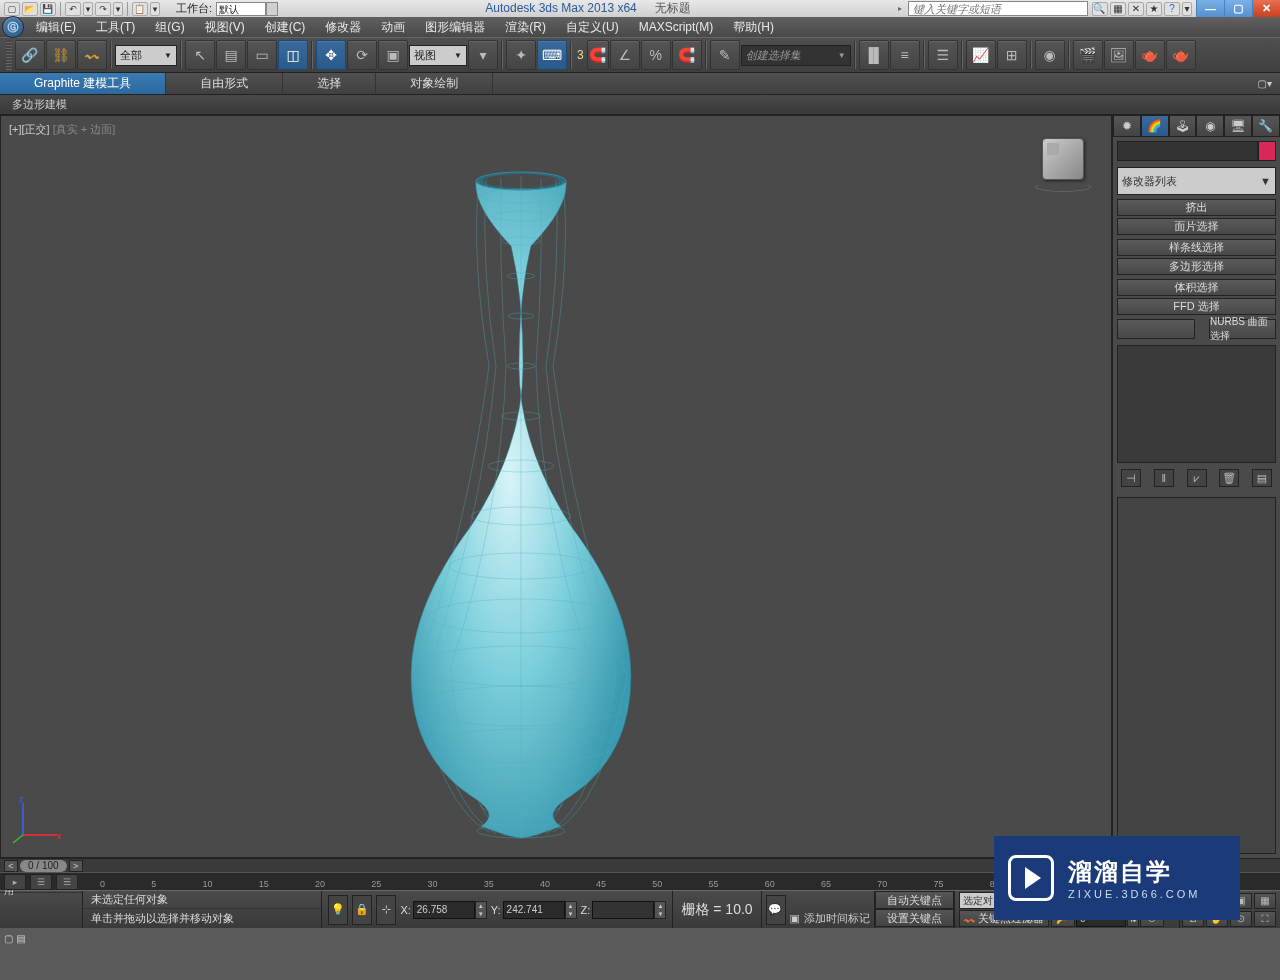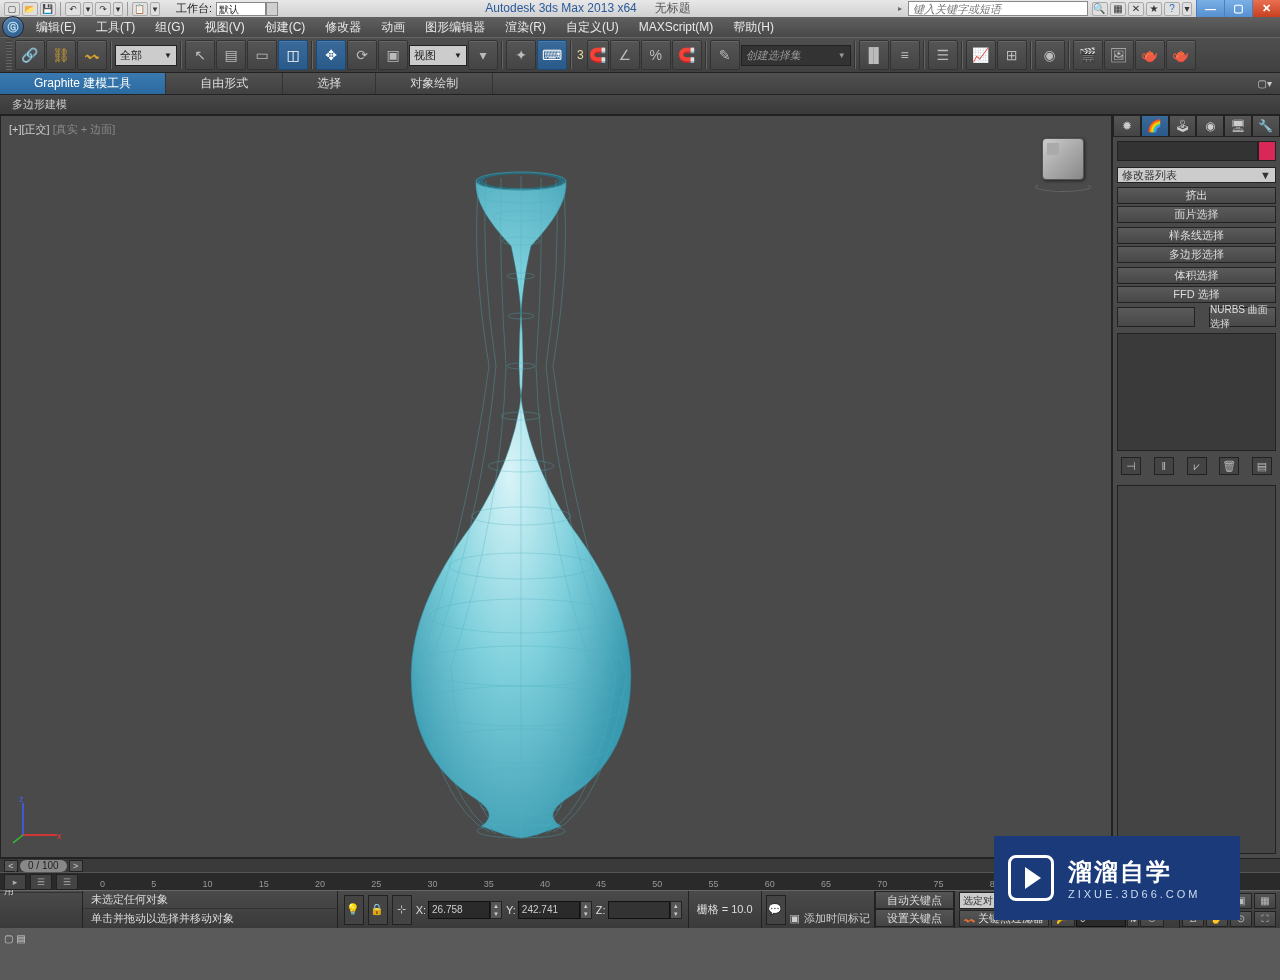--- a/index.html
+++ b/index.html
@@ -60,21 +60,21 @@
 .viewport .viewcube .ring { width:56px; height:10px; border:1px solid #666; border-radius:50%; position:absolute; bottom:2px; left:2px; border-top-color:transparent; }
 
 
 .cmdpanel { width:168px; background:#4a4a4a; border-left:1px solid #222; display:flex; flex-direction:column; }
 .cmdpanel .tabs { height:22px; display:flex; background:#3a3a3a; }
 .cmdpanel .tabs .t { flex:1; border:1px solid #222; display:flex; align-items:center; justify-content:center; font-size:12px; background:linear-gradient(#555,#444);}
 .cmdpanel .tabs .t.active{ background:linear-gradient(#3a6a9a,#2a5a8a); }
 .cmdpanel .namefield { height:20px; margin:4px; display:flex; }
 .cmdpanel .namefield .nm { flex:1; background:#333; border:1px solid #222; }
 .cmdpanel .namefield .clr { width:18px; background:#d82858; border:1px solid #222; }
-.cmdpanel .modlist { height:16px; margin:2px 4px; background:#ccc; border:1px solid #222; color:#333; font-size:11px; display:flex; align-items:center; padding:0 4px; justify-content:space-between;}
+.cmdpanel .modlist { height:28px; margin:2px 4px; background:#ccc; border:1px solid #222; color:#333; font-size:11px; display:flex; align-items:center; padding:0 4px; justify-content:space-between;}
 .cmdpanel .btnrow { display:flex; margin:2px 4px; gap:2px;flex-direction:column; }
 .cmdpanel .btnrow .b { flex:1; height:20px; background:linear-gradient(#5a5a5a,#484848); border:1px solid #222; color:#ddd; font-size:11px; display:flex; align-items:center;justify-content:center; }
 .cmdpanel .nurbs { margin:2px 4px; display:flex; gap:14px; }
 .cmdpanel .nurbs .b { height:20px; background:linear-gradient(#5a5a5a,#484848); border:1px solid #222; color:#ddd; font-size:10px; display:flex; align-items:center;justify-content:center; }
 .cmdpanel .stack { height:118px; margin:4px; background:#3a3a3a; border:1px solid #222; }
 .cmdpanel .stackbtns { height:22px; margin:0 4px 4px; display:flex; gap:6px; align-items:center; justify-content:space-between; padding:0 4px; }
 .cmdpanel .stackbtns .sb { width:20px; height:18px; background:#444; border:1px solid #222; display:flex; align-items:center; justify-content:center; font-size:11px; color:#bbb; }
 .cmdpanel .rollout { flex:1; margin:4px; background:#444; border:1px solid #222; }
 
 
@@ -95,21 +95,21 @@
 .status .prompt .row { height:18px; display:flex; align-items:center; font-size:11px; padding:0 8px; color:#ddd; }
 .status .prompt .row:first-child { border-bottom:1px solid #333; }
 .status .coords { display:flex; align-items:center; padding:0 6px; gap:4px; border-right:1px solid #222;}
 .status .coords .btn2{width:20px;height:30px;background:#444;border:1px solid #222;display:flex;align-items:center;justify-content:center;font-size:11px;}
 .status .coords .fld { display:flex; align-items:center; }
 .status .coords .fld .lab { color:#ddd; font-size:11px; margin-right:2px;}
 .status .coords .fld .val { width:62px; height:18px; background:#2a2a2a; border:1px solid #111; color:#ccc; font-size:10px; padding:0 3px; display:flex;align-items:center;}
 .status .coords .fld .val.empty { background:#333; }
 .status .coords .fld .sp { width:12px; height:18px; background:#555; border:1px solid #222; font-size:7px; display:flex; flex-direction:column;}
 .status .coords .fld .sp div{flex:1;display:flex;align-items:center;justify-content:center;}
-.status .grid { display:flex; align-items:center; padding:0 8px; color:#ddd; font-size:11px; border-right:1px solid #222;}
+.status .grid { display:flex; align-items:center; padding:0 8px; color:#ddd; font-size:14px; border-right:1px solid #222;}
 .status .anim { width:80px; display:flex; flex-direction:column; border-right:1px solid #222;}
 .status .anim .row{ height:18px; background:linear-gradient(#555,#444); border:1px solid #222; display:flex;align-items:center;justify-content:center;font-size:11px;color:#ddd;}
 .status .play { display:flex; align-items:center; padding:0 4px; gap:2px; border-right:1px solid #222;}
 .status .play .col { display:flex; flex-direction:column; gap:1px;}
 .status .play .b { width:24px; height:17px; background:linear-gradient(#555,#444); border:1px solid #222; display:flex;align-items:center;justify-content:center;font-size:10px;color:#ccc;}
 .status .play .lbl { font-size:11px; color:#ddd; height:17px; display:flex; align-items:center; padding:0 4px;}
 .status .play .dd2 { width:55px; height:17px; background:#ccc; border:1px solid #222; color:#333; font-size:10px; display:flex;align-items:center;padding:0 3px;justify-content:space-between;}
 .status .play .sp2 { width:50px; height:17px; background:#2a2a2a; border:1px solid #111; color:#ccc; font-size:10px; padding:0 3px;display:flex;align-items:center;}
 .status .nav { display:flex; flex-wrap:wrap; width:100px; padding:2px; gap:2px; align-content:center;}
 .status .nav .b { width:22px; height:16px; background:linear-gradient(#555,#444); border:1px solid #222; display:flex;align-items:center;justify-content:center;font-size:10px;color:#bbb;}

